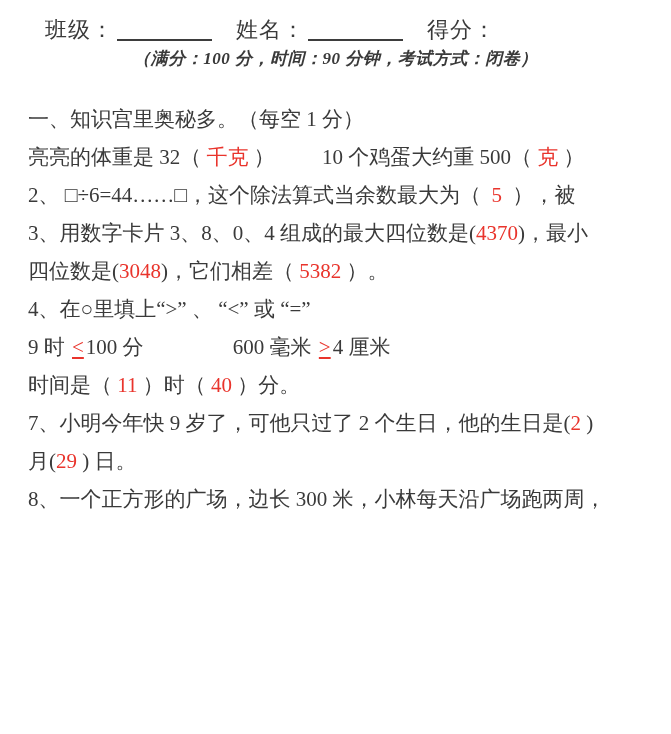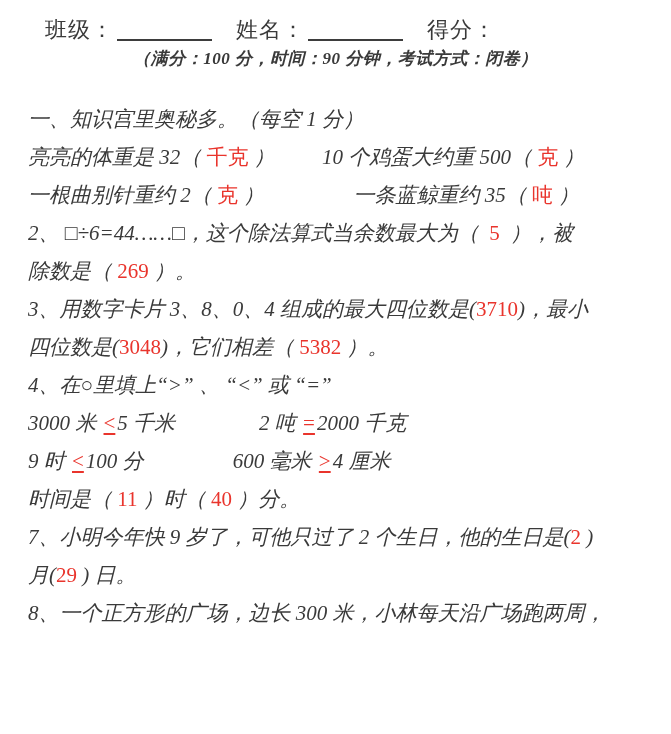--- a/index.html
+++ b/index.html
@@ -40,46 +40,43 @@
   .qbody {
     margin-top: 28px;
     padding-left: 28px;
     font-size: 21px;
   }
   .line {
     height: 38px;
     line-height: 38px;
     white-space: pre;
   }
-  .normal { color: var(--ink, #3a3a3a); font-style: italic; }
+  .normal { color: var(--ink, #3a3a3a); }
   .red { color: var(--answer, #e9342c); }
   .sym {
     color: var(--answer, #e9342c);
     text-decoration: underline;
     text-underline-offset: 3px;
     padding: 0 2px;
   }
 </style>
 </head>
 <body>
 
 <div class="page">
   <div class="header"><span class="label">班级：</span><span class="blank"></span><span class="label">姓名：</span><span class="blank"></span><span class="label">得分：</span></div>
 
   <div class="exam-info">（满分：100 分，时间：90 分钟，考试方式：闭卷）</div>
 
   <div class="qbody" id="question-area">
       <div class="line"><span class="normal">一、知识宫里奥秘多。（每空 1 分）</span></div>
       <div class="line"><span class="normal">亮亮的体重是 32（ </span><span class="red">千克</span><span class="normal"> ）　　 10 个鸡蛋大约重 500（ </span><span class="red">克</span><span class="normal"> ）</span></div>
-      <div class="line"><span class="normal">一根曲别针重约 2（ </span><span class="red">克</span><span class="normal"> ）　　　　 一条蓝鲸重约 35（ </span><span class="red">吨</span><span class="normal"> ）</span></div>
       <div class="line"><span class="normal">2、 □÷6=44……□，这个除法算式当余数最大为（  </span><span class="red">5</span><span class="normal">  ），被</span></div>
-      <div class="line"><span class="normal">除数是（ </span><span class="red">269</span><span class="normal"> ）。</span></div>
-      <div class="line"><span class="normal">3、用数字卡片 3、8、0、4 组成的最大四位数是(</span><span class="red">3710</span><span class="normal">)，最小</span></div>
+      <div class="line"><span class="normal">3、用数字卡片 3、8、0、4 组成的最大四位数是(</span><span class="red">4370</span><span class="normal">)，最小</span></div>
       <div class="line"><span class="normal">四位数是(</span><span class="red">3048</span><span class="normal">)，它们相差（ </span><span class="red">5382</span><span class="normal"> ）。</span></div>
       <div class="line"><span class="normal">4、在○里填上“&gt;” 、 “&lt;” 或 “=”</span></div>
-      <div class="line"><span class="normal">3000 米 </span><span class="sym">&lt;</span><span class="normal">5 千米　　　　2 吨 </span><span class="sym">=</span><span class="normal">2000 千克</span></div>
       <div class="line"><span class="normal">9 时 </span><span class="sym">&lt;</span><span class="normal">100 分　　　　 600 毫米 </span><span class="sym">&gt;</span><span class="normal">4 厘米</span></div>
       <div class="line"><span class="normal">时间是（ </span><span class="red">11</span><span class="normal"> ）时（ </span><span class="red">40</span><span class="normal"> ）分。</span></div>
       <div class="line"><span class="normal">7、小明今年快 9 岁了，可他只过了 2 个生日，他的生日是(</span><span class="red">2</span><span class="normal"> )</span></div>
       <div class="line"><span class="normal">月(</span><span class="red">29</span><span class="normal"> ) 日。</span></div>
       <div class="line"><span class="normal">8、一个正方形的广场，边长 300 米，小林每天沿广场跑两周，</span></div>
     </div>
 </div>
 
 </body></html>

